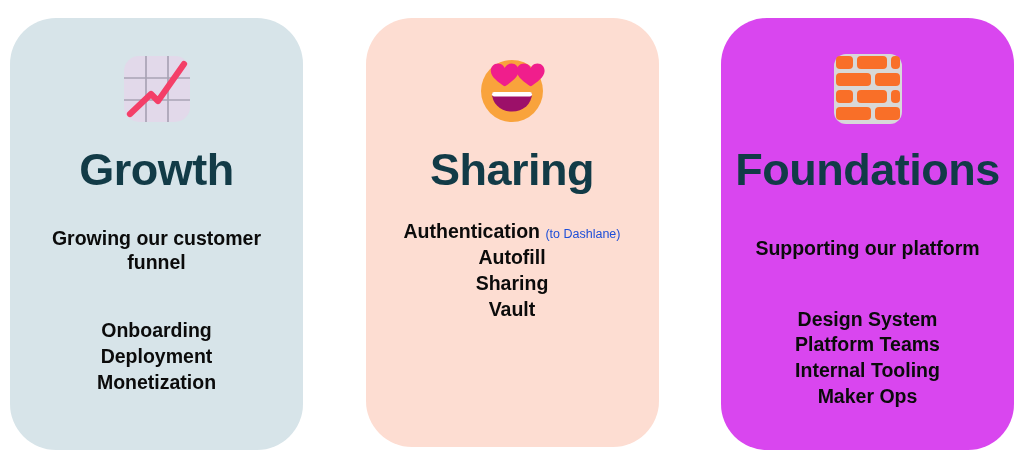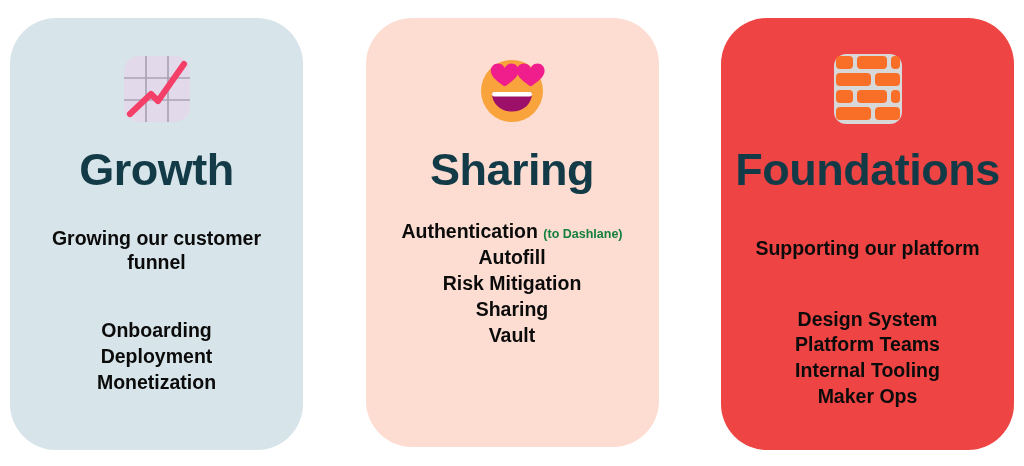--- a/index.html
+++ b/index.html
@@ -79,22 +79,22 @@
   }
   .pillar-items li {
     font-size: 19.5px;
     font-weight: 700;
     color: #0B0B0B;
     line-height: 1.33;
     white-space: nowrap;
   }
   .item-note {
     font-size: 12.5px;
-    font-weight: 700;
-    color: #15803d;
+    font-weight: 400;
+    color: #1d4ed8;
   }
 
   
   .card-delight .pillar-subtitle { margin-top: 46px; }
   .card-delight .pillar-items { margin-top: 26px; }
   .card-foundations .pillar-subtitle { margin-top: 44px; }
   .card-foundations .pillar-items { margin-top: 26px; }
   .card-growth .pillar-subtitle { margin-top: 34px; }
   .card-growth .pillar-items { margin-top: 24px; }
 </style>
@@ -135,27 +135,26 @@
         <rect x="16" y="39" width="40" height="4.4" rx="2.2" fill="#FFFFFF"></rect>
       </svg>
     </div>
     <h2 class="pillar-title" style="color:#123B47">Sharing</h2>
     <ul class="pillar-items">
       <li>
         <span>Authentication</span>
         <span class="item-note">(to Dashlane)</span>
       </li>
       <li><span>Autofill</span></li>
-      <li><span>Risk Mitigation</span></li>
       <li><span>Sharing</span></li>
       <li><span>Vault</span></li>
     </ul>
   </section>
 
-  <section class="pillar-card card-foundations" style="background: #ef4444;">
+  <section class="pillar-card card-foundations" style="background: #d946ef;">
     <div class="icon-wrap">
       <svg width="70" height="72" viewBox="0 0 70 72" aria-hidden="true">
         <rect x="1" y="1" width="68" height="70" rx="12" fill="#D8D8D8"></rect>
         <g fill="#F96F28">
           <rect x="3" y="3" width="17" height="13" rx="4"></rect>
           <rect x="24" y="3" width="30" height="13" rx="4"></rect>
           <rect x="58" y="3" width="9" height="13" rx="4"></rect>
           <rect x="3" y="20" width="35" height="13" rx="4"></rect>
           <rect x="42" y="20" width="25" height="13" rx="4"></rect>
           <rect x="3" y="37" width="17" height="13" rx="4"></rect>

